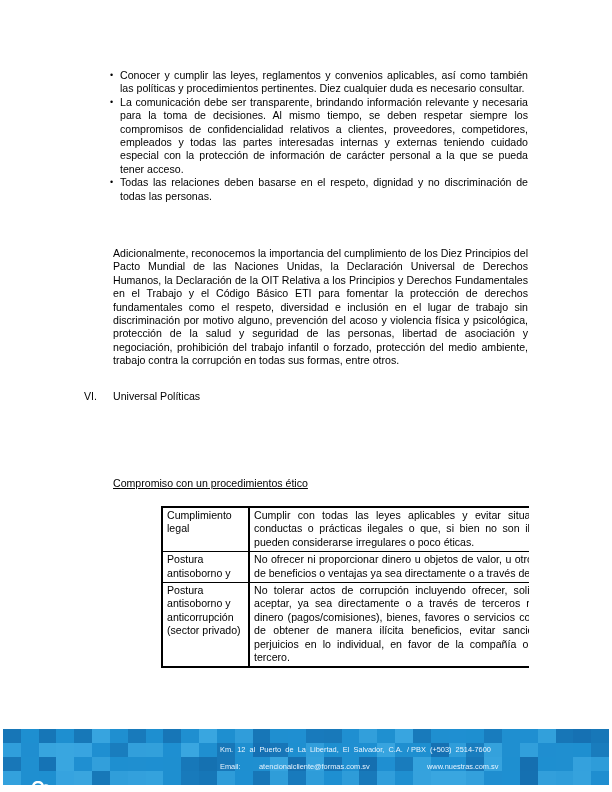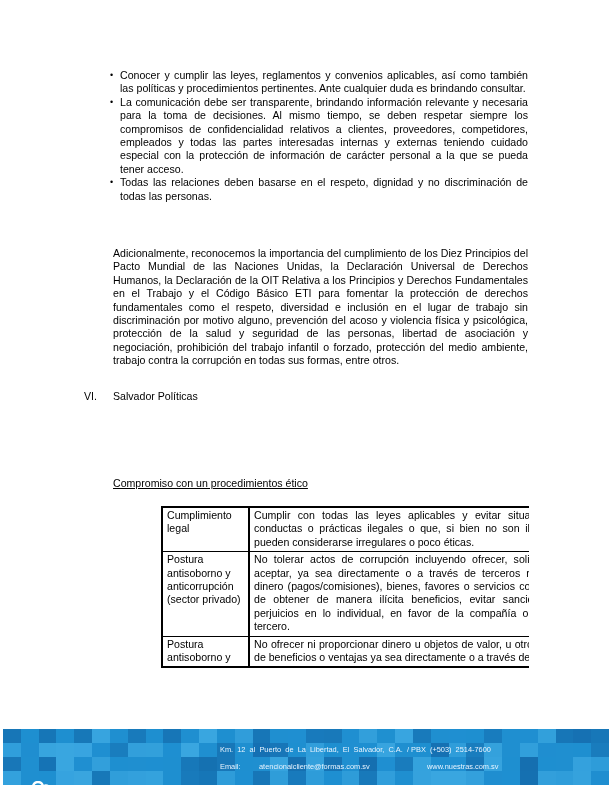--- a/index.html
+++ b/index.html
@@ -45,49 +45,49 @@
   .finfo.email-lbl { left: 187px; top: 33px; }
   .finfo.email { left: 226px; top: 33px; }
   .finfo.web { left: 394px; top: 33px; }
 </style>
 </head>
 <body>
 
 <div class="page">
 
   <ul class="bullets txt">
-    <li><span class="bul">•</span><span>Conocer y cumplir las leyes, reglamentos y convenios aplicables, así como también las políticas y procedimientos pertinentes. Ante cualquier duda es brindando consultar.</span></li>
+    <li><span class="bul">•</span><span>Conocer y cumplir las leyes, reglamentos y convenios aplicables, así como también las políticas y procedimientos pertinentes. Diez cualquier duda es necesario consultar.</span></li>
     <li><span class="bul">•</span><span>La comunicación debe ser transparente, brindando información relevante y necesaria para la toma de decisiones. Al mismo tiempo, se deben respetar siempre los compromisos de confidencialidad relativos a clientes, proveedores, competidores, empleados y todas las partes interesadas internas y externas teniendo cuidado especial con la protección de información de carácter personal a la que se pueda tener acceso.</span></li>
     <li><span class="bul">•</span><span>Todas las relaciones deben basarse en el respeto, dignidad y no discriminación de todas las personas.</span></li>
   </ul>
 
   <p class="para1 txt">Adicionalmente, reconocemos la importancia del cumplimiento de los Diez Principios del Pacto Mundial de las Naciones Unidas, la Declaración Universal de Derechos Humanos, la Declaración de la OIT Relativa a los Principios y Derechos Fundamentales en el Trabajo y el Código Básico ETI  para fomentar la protección de derechos fundamentales como el respeto, diversidad e inclusión en el lugar de trabajo sin discriminación por motivo alguno, prevención del acoso y violencia física y psicológica, protección de la salud y seguridad de las personas,  libertad de asociación y negociación, prohibición del trabajo infantil o forzado, protección del medio ambiente, trabajo contra la corrupción en todas sus formas, entre otros.</p>
 
   <div class="section-head">
     <span class="num">VI.</span>
-    <span class="ttl">Salvador Políticas</span>
+    <span class="ttl">Universal Políticas</span>
   </div>
 
 
   <div class="subhead">Compromiso con un procedimientos ético</div>
 
   <div class="tbl-wrap">
     <table class="policy">
       <tbody>
         <tr>
           <td class="k">Cumplimiento legal</td>
           <td class="v">Cumplir con todas las leyes aplicables y evitar situaciones, conductas o prácticas ilegales o que, si bien no son ilegales, pueden considerarse irregulares o poco éticas.</td>
         </tr>
         <tr>
+          <td class="k">Postura antisoborno y</td>
+          <td class="v">No ofrecer ni proporcionar dinero u objetos de valor, u otros tipos de beneficios o ventajas ya sea directamente o a través de</td>
+        </tr>
+        <tr>
           <td class="k">Postura antisoborno y anticorrupción (sector privado)</td>
           <td class="v">No tolerar actos de corrupción incluyendo ofrecer, solicitar ni aceptar, ya sea directamente o a través de terceros regalos, dinero (pagos/comisiones), bienes, favores o servicios con el fin de obtener de manera ilícita beneficios, evitar sanciones o perjuicios en lo individual, en favor de la compañía o de un tercero.</td>
-        </tr>
-        <tr>
-          <td class="k">Postura antisoborno y</td>
-          <td class="v">No ofrecer ni proporcionar dinero u objetos de valor, u otros tipos de beneficios o ventajas ya sea directamente o a través de</td>
         </tr>
       </tbody>
     </table>
   </div>
 
   <div class="footer">
     <div class="tiles" id="tiles">
         <span style="background: rgb(21, 111, 176); opacity: 0.8;"></span>
         <span style="background: rgb(31, 143, 208); opacity: 0.66;"></span>
         <span style="background: rgb(21, 111, 176); opacity: 0.78;"></span>

